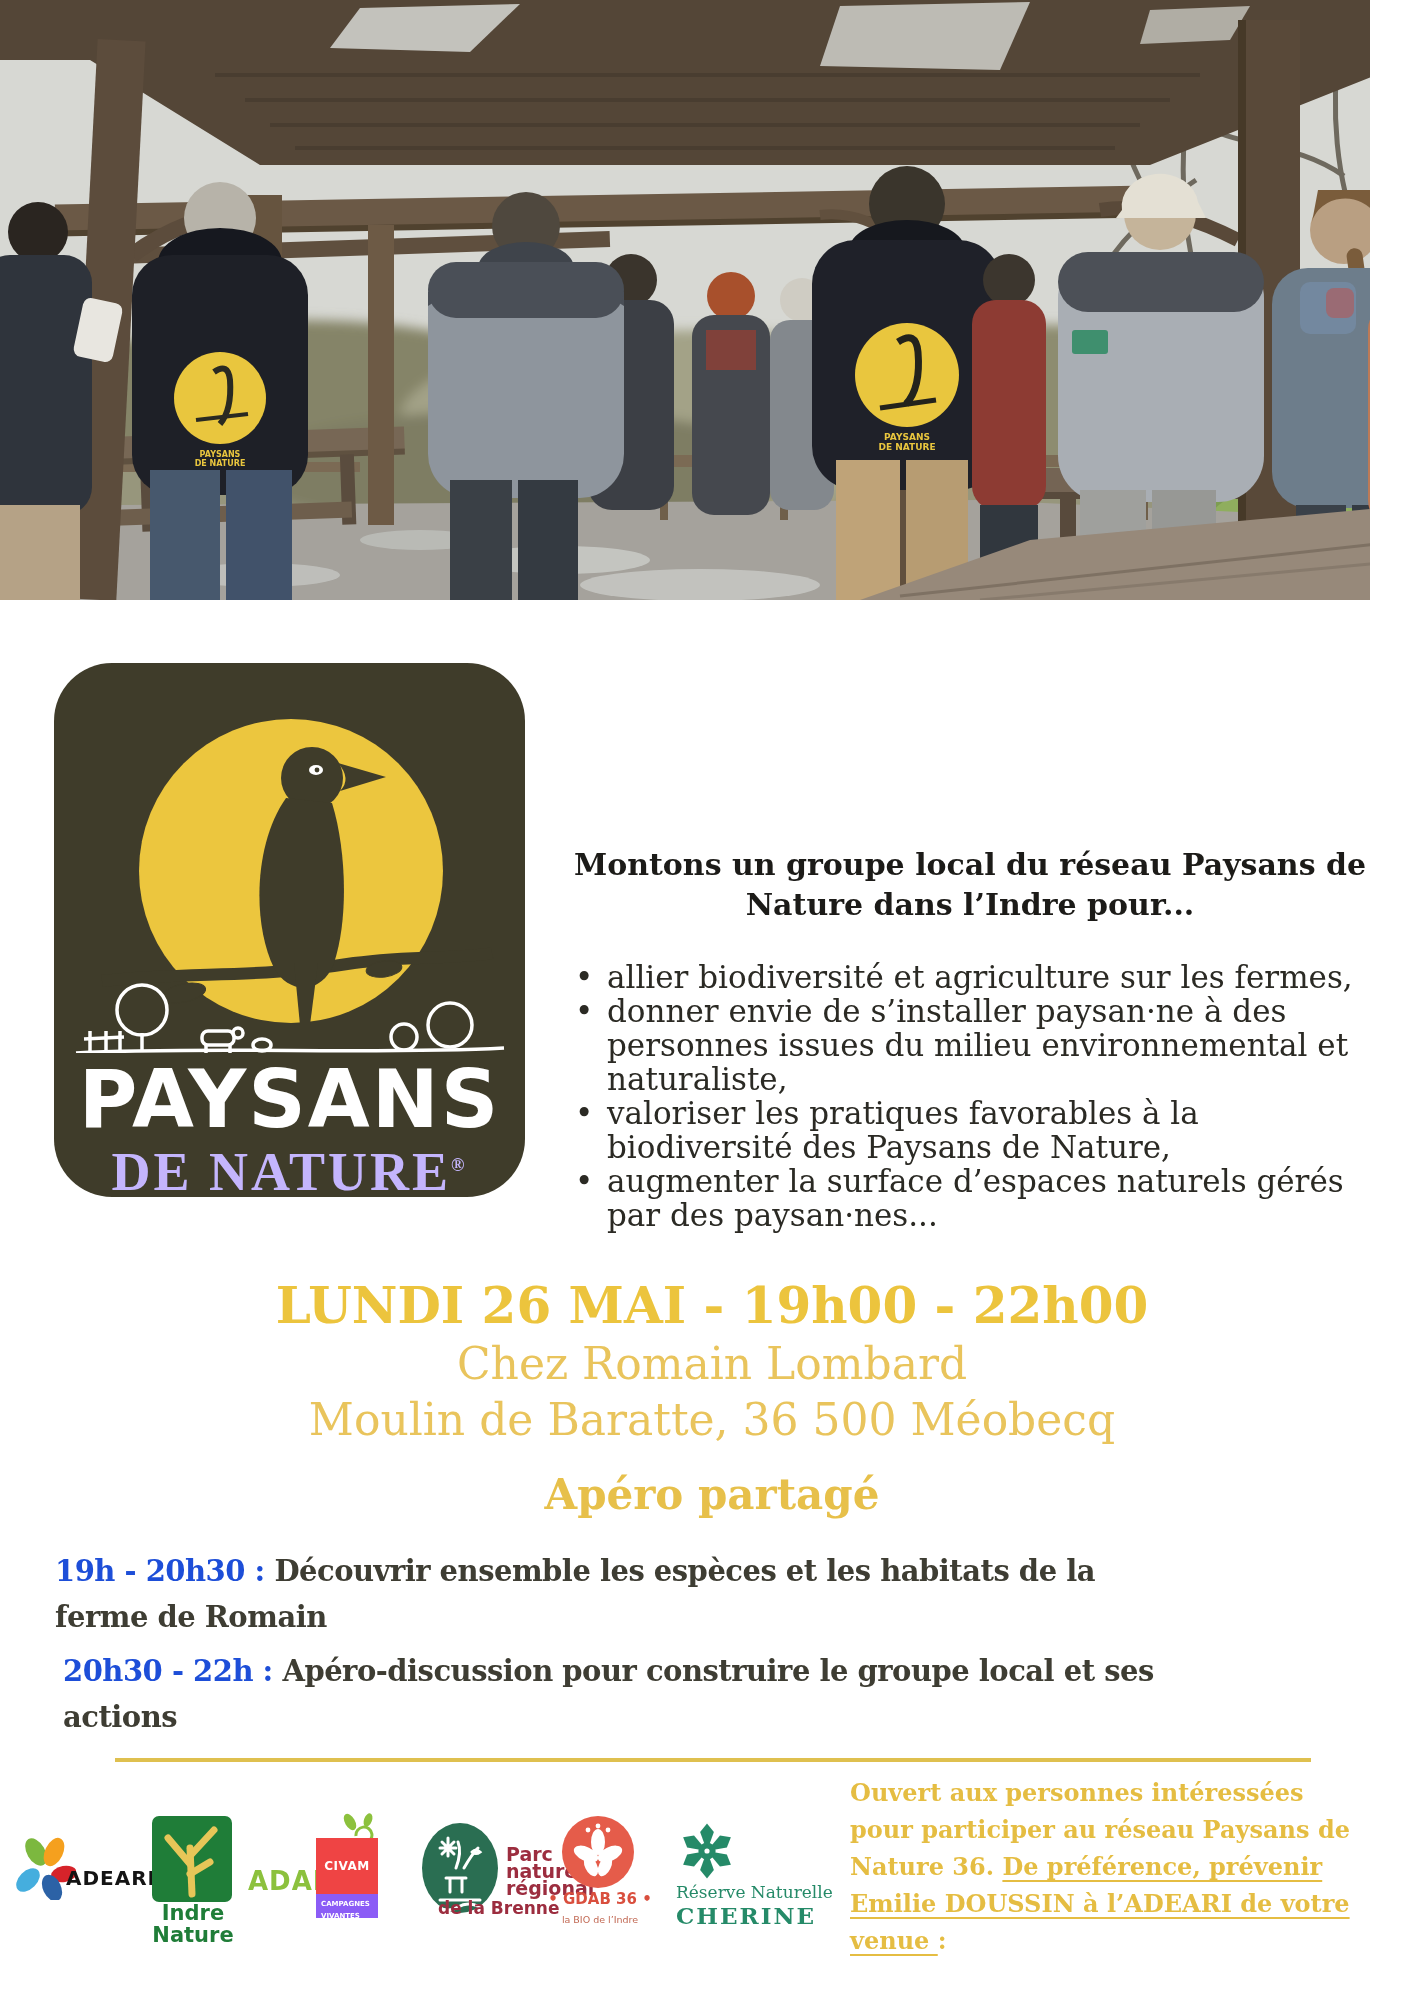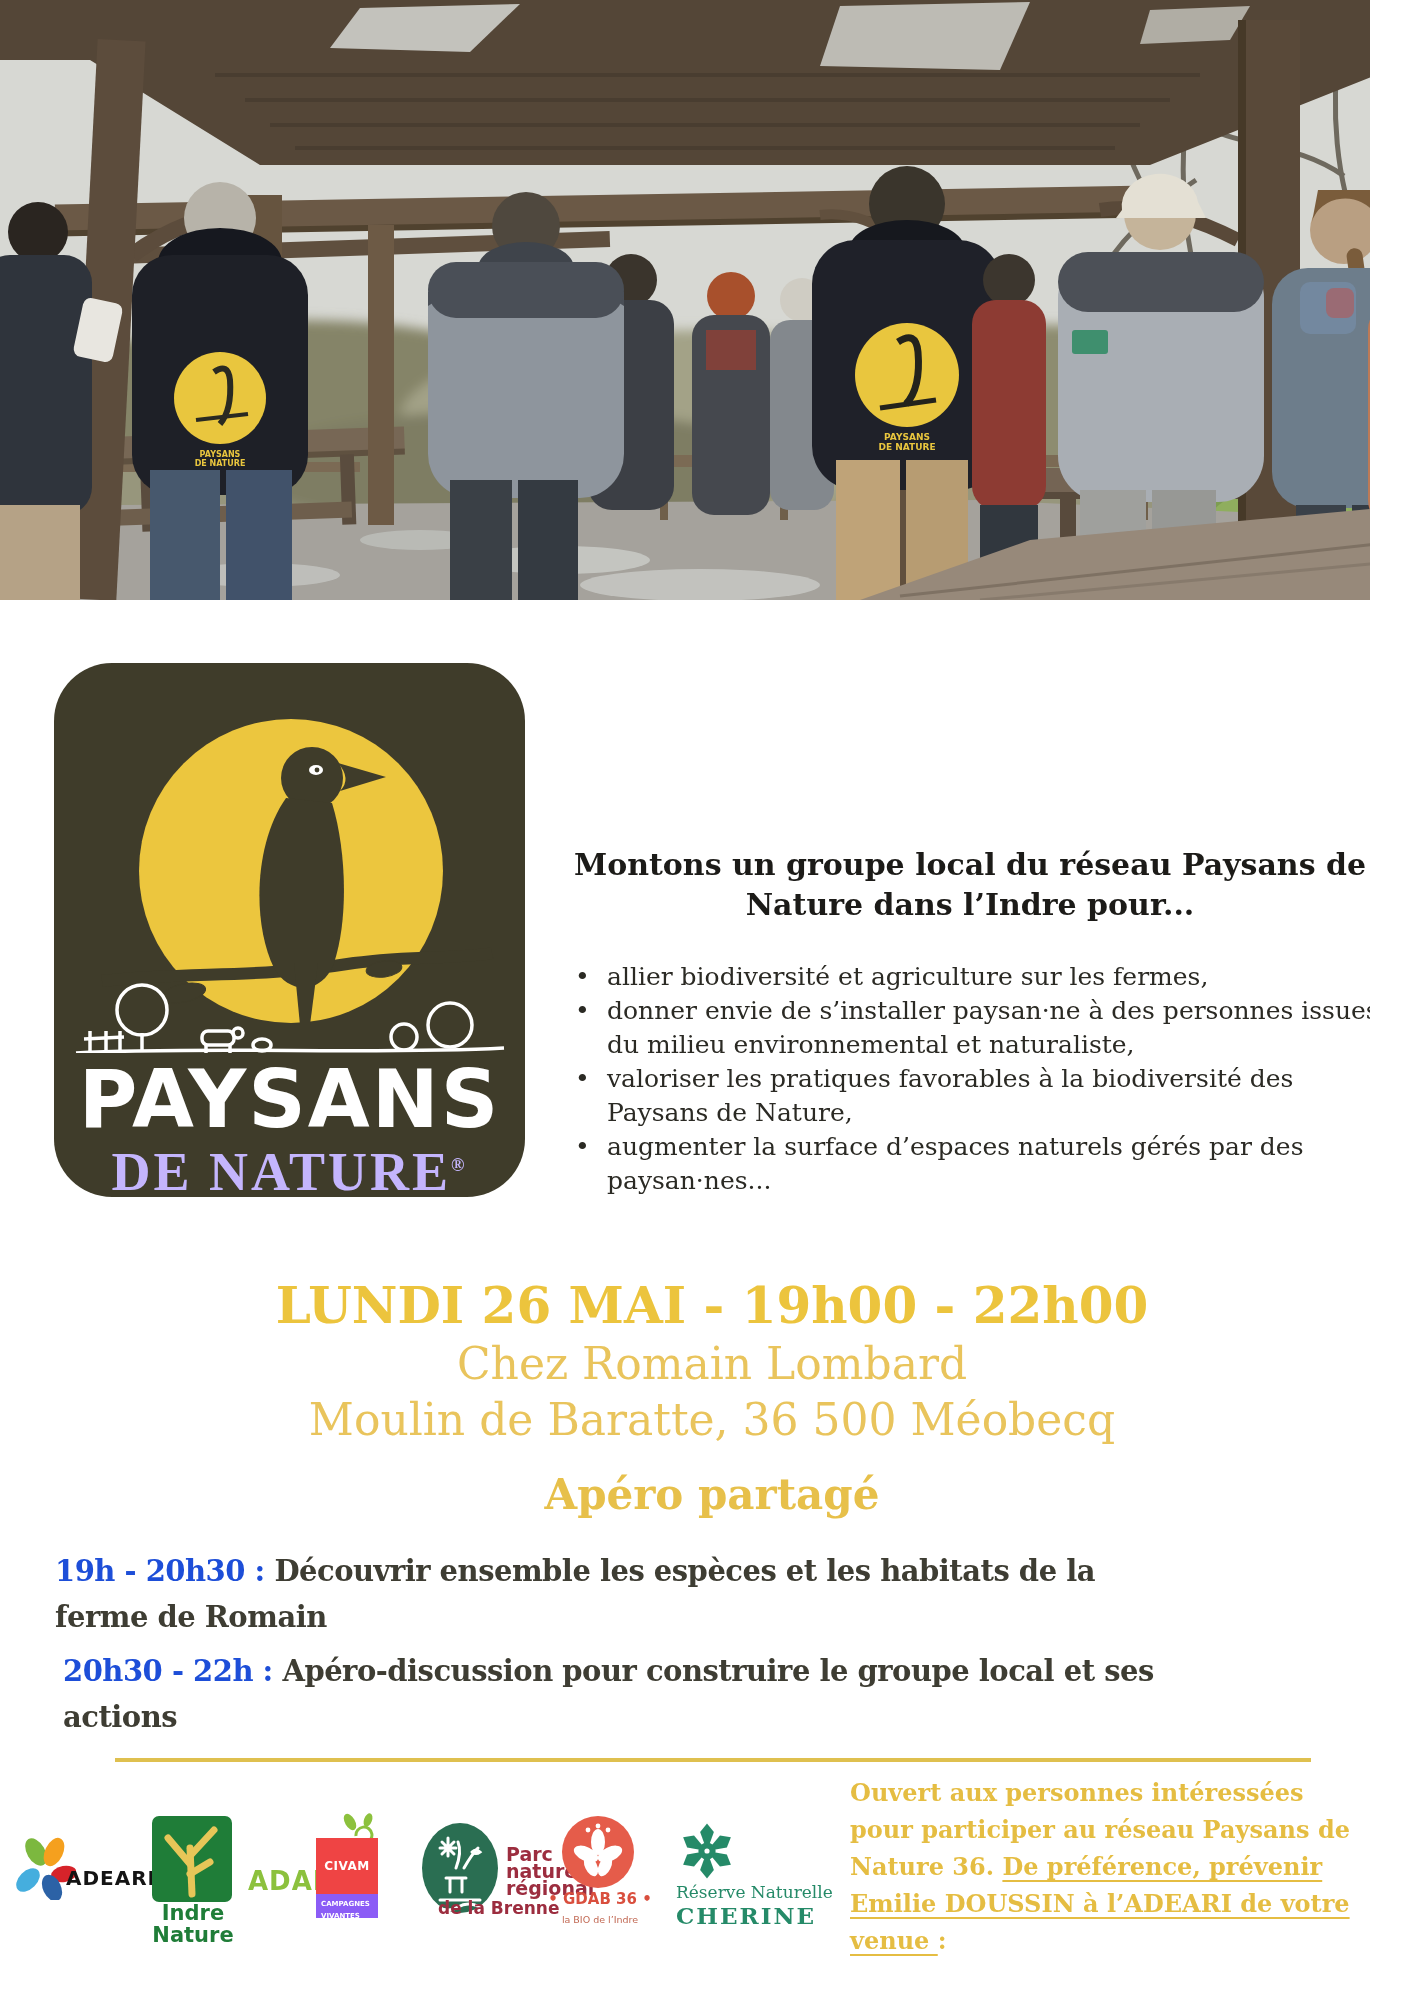--- a/index.html
+++ b/index.html
@@ -19,21 +19,21 @@
   .logo-word2{position:absolute;left:0;top:478px;width:100%;text-align:center;color:#c4b5fd;
               font-family:Liberation Serif, serif;font-weight:bold;font-size:54px;letter-spacing:3px;}
   .logo-word2 sup{font-size:18px;}
 
   
   .title{left:570px;top:668px;width:780px;text-align:center;color:#ecc43d;
          font-weight:bold;font-size:58px;line-height:90px;letter-spacing:1px;}
   .subtitle{left:560px;top:845px;width:820px;text-align:center;color:#1c1b18;
             font-weight:bold;font-size:30px;line-height:40px;}
   .bullets{left:573px;top:960px;width:820px;margin:0;padding:0;list-style:none;
-           color:#2b2a24;font-size:25px;line-height:34px;}
+           color:#2b2a24;font-size:31px;line-height:34px;}
   .bullets li{position:relative;padding-left:34px;margin:0;}
   .bullets li::before{content:"•";position:absolute;left:2px;top:0;}
 
   
   .event-datetime{left:0;top:1276px;width:1424px;text-align:center;color:#ecc43d;
                   font-weight:bold;font-size:50px;}
   .event-host{left:0;top:1338px;width:1424px;text-align:center;color:#e9c45c;font-size:44px;}
   .event-address{left:0;top:1394px;width:1424px;text-align:center;color:#e9c45c;font-size:44px;}
   .event-format{left:0;top:1470px;width:1424px;text-align:center;color:#e7c04a;
                 font-weight:bold;font-size:42px;}

